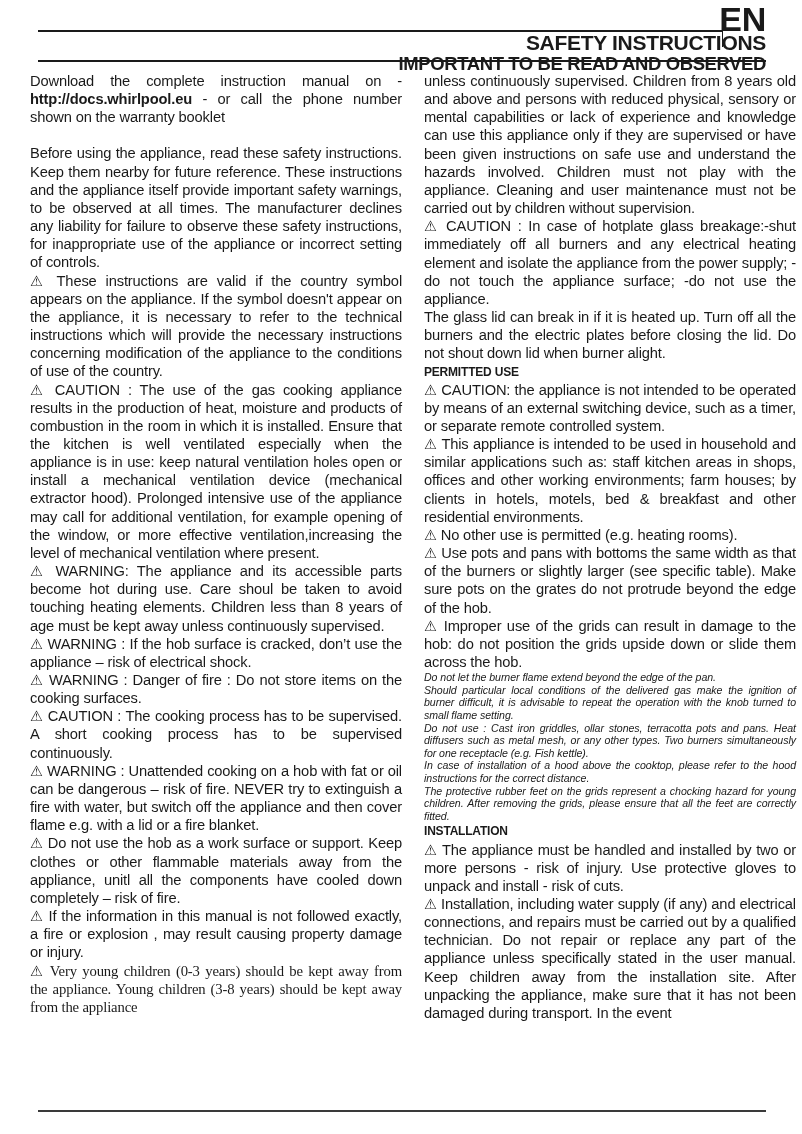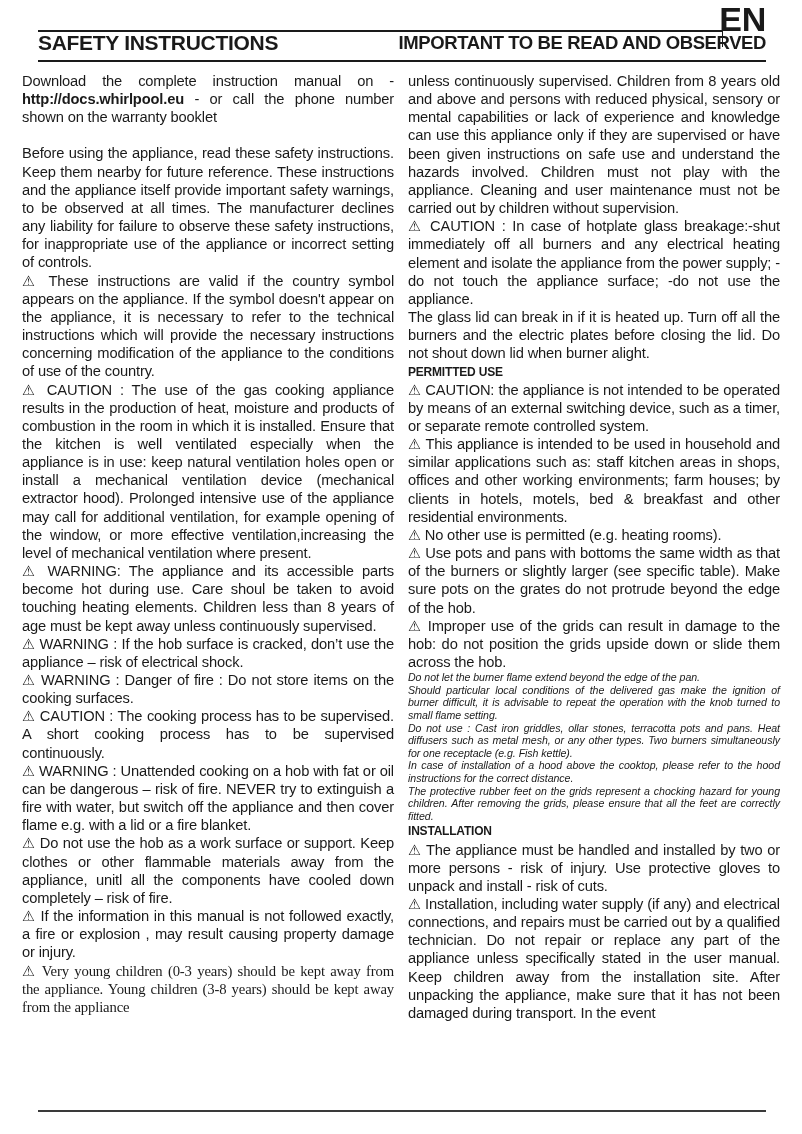--- a/index.html
+++ b/index.html
@@ -55,21 +55,22 @@
     height: 24px;
     background: #1a1a1a;
   }
   .title-row {
     position: absolute;
     left: 16px;
     right: 14px;
     top: 32px;
     display: flex;
     justify-content: space-between;
-    align-items: center;
+    align-items: flex-end;
+    flex-direction: column;
   }
   .title-left {
     font-size: 21px;
     font-weight: bold;
     letter-spacing: -0.3px;
     line-height: 1.05;
   }
   .title-right {
     font-size: 18.5px;
     font-weight: bold;
@@ -90,20 +91,21 @@
     position: absolute;
     left: 22px;
     right: 22px;
     top: 72px;
     display: flex;
     gap: 14px;
   }
   .col {
     width: 372px;
     flex: 0 0 372px;
+    margin-left: 8px;
   }
 
   
   p.body {
     margin: 0;
     font-size: 14.7px;
     line-height: 18.15px;
     text-align: justify;
     text-justify: inter-word;
     letter-spacing: -0.15px;

